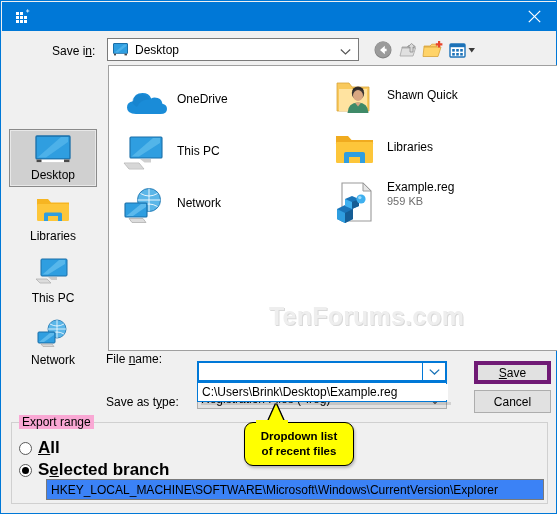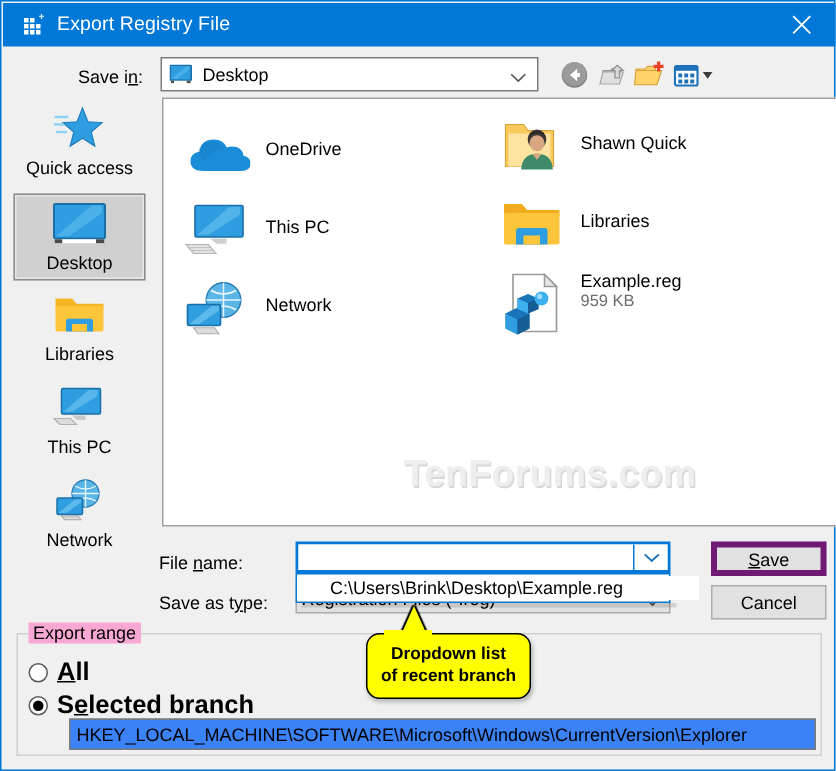--- a/index.html
+++ b/index.html
@@ -73,21 +73,21 @@
   .fitem.detail .ftext{padding-top:2px;}
   .fname{font-size:12px;color:#000;white-space:nowrap;}
   .fsub{font-size:11px;color:#6d6d6d;white-space:nowrap;line-height:14px;}
   #watermark{
     position:absolute;left:160px;top:236px;
     font-size:25px;font-weight:bold;color:#eeeeee;
     text-shadow:1px 1px 0 #d8d8d8;letter-spacing:.2px;white-space:nowrap;
   }
 
   
-  #lbl-filename{position:absolute;left:105px;top:367px;white-space:nowrap;}
+  #lbl-filename{position:absolute;left:105px;top:351px;white-space:nowrap;}
   #lbl-savetype{position:absolute;left:105px;top:394px;white-space:nowrap;}
 
   #filename-combo{
     position:absolute;left:196px;top:360px;width:250px;height:21px;
     background:#fff;border:2px solid #0078d7;box-sizing:border-box;
   }
   #filename-input{
     position:absolute;left:0;top:0;width:224px;height:17px;border:0;outline:0;
     font-family:"Liberation Sans",sans-serif;font-size:12px;padding:0 3px;
     box-sizing:border-box;background:#fff;
@@ -105,21 +105,21 @@
   }
   #savetype-text{padding-left:3px;font-size:12px;}
   #savetype-arrow{position:absolute;right:6px;top:5px;}
 
   #dropdown-list{
     position:absolute;left:196px;top:381px;width:250px;height:20px;
     background:#fff;border:1px solid #0078d7;box-sizing:border-box;z-index:20;
   }
   #dropdown-item{
     position:absolute;left:1px;top:1px;width:246px;height:16px;
-    font-size:12px;padding-left:21px;line-height:16px;white-space:nowrap;
+    font-size:12px;padding-left:3px;line-height:16px;white-space:nowrap;
     background:#fff;cursor:default;
   }
   #dropdown-shadow{
     position:absolute;left:200px;top:401px;width:250px;height:3px;
     background:rgba(0,0,0,.12);z-index:19;
   }
 
   .dlgbtn{
     position:absolute;left:473px;width:77px;height:23px;
     background:#e1e1e1;border:1px solid #adadad;box-sizing:border-box;
@@ -190,21 +190,20 @@
           <rect x="1" y="7" width="3" height="3"></rect>
             <rect x="5" y="7" width="3" height="3"></rect>
           <rect x="9" y="7" width="3" height="3"></rect>
           <rect x="1" y="11" width="3" height="3"></rect>
             <rect x="5" y="11" width="3" height="3"></rect>
           <rect x="9" y="11" width="3" height="3"></rect>
         </g>
         <path d="M11 1.5 l1.2 0 0 -1.2 0.9 0 0 1.2 1.2 0 0 0.9 -1.2 0 0 1.2 -0.9 0 0 -1.2 -1.2 0 z" fill="#cfe8ff"></path>
       </svg>
     </span>
-    <span id="title-text">Export Registry File</span>
     <div id="close-btn">
       <svg width="13" height="13" viewBox="0 0 13 13">
         <line x1="0.8" y1="0.8" x2="12.2" y2="12.2" stroke="#ffffff" stroke-width="1.2"></line>
         <line x1="12.2" y1="0.8" x2="0.8" y2="12.2" stroke="#ffffff" stroke-width="1.2"></line>
       </svg>
     </div>
   </div>
 
   <div id="savein-label">
     <span>Save i</span><span class="ul">n</span><span>:</span>
@@ -260,33 +259,20 @@
         <rect x="4.2" y="14" width="2.6" height="2.6"></rect>
           <rect x="8.2" y="14" width="2.6" height="2.6"></rect>
           <rect x="12.2" y="14" width="2.6" height="2.6"></rect>
       </g>
       <polygon points="20.5,9 27,9 23.75,13.5" fill="#3a3a3a"></polygon>
     </svg>
   </div>
 
   <div id="placesbar">
 
-    <div class="place" style="top:2px;">
-      <span class="glyph">
-        <svg width="34" height="32" viewBox="0 0 34 32">
-          <polygon points="19,2 22.6,11.2 32,11.8 24.8,18 27.2,27.4 19,22.2 10.8,27.4 13.2,18 6,11.8 15.4,11.2" fill="#2f9ee0" stroke="#1f7fbf" stroke-width="0.8"></polygon>
-          <g stroke="#8ed2f5" stroke-width="1.6" stroke-linecap="round">
-            <line x1="1" y1="8" x2="9" y2="8"></line>
-              <line x1="0" y1="13" x2="6" y2="13"></line>
-              <line x1="2" y1="18" x2="8" y2="18"></line>
-          </g>
-        </svg>
-      </span>
-      <span class="plabel">Quick access</span>
-    </div>
 
     <div class="place selected" style="top:64px;">
       <span class="glyph">
         <svg width="36" height="28" viewBox="0 0 36 28">
           <rect x="1" y="1" width="34" height="23" rx="1" fill="#2f9ee0" stroke="#1b6fa8" stroke-width="1.3"></rect>
           <path d="M2.5 22.5 L26 2 L33 2 L33 7 L11 22.5 z" fill="#6ac4f2" opacity="0.5"></path>
           <rect x="1.5" y="24.5" width="33" height="2.6" fill="#ffffff"></rect>
           <rect x="1.5" y="24.5" width="5" height="2.6" fill="#4a4a4a"></rect>
           <rect x="29" y="24.5" width="5.5" height="2.6" fill="#4a4a4a"></rect>
         </svg>
@@ -487,16 +473,16 @@
     <span class="rdot"></span>
     <span class="rlabel">S<span class="ul">e</span>lected branch</span>
   </div>
 
   <input id="branch-input" type="text" value="HKEY_LOCAL_MACHINE\SOFTWARE\Microsoft\Windows\CurrentVersion\Explorer" style="">
 
   <div id="callout-tail"></div>
   <div id="callout-tail-cover"></div>
   <div id="callout">
     <span class="cline">Dropdown list</span>
-    <span class="cline">of recent branch</span>
+    <span class="cline">of recent files</span>
   </div>
 
 </div>
 
 </body></html>

